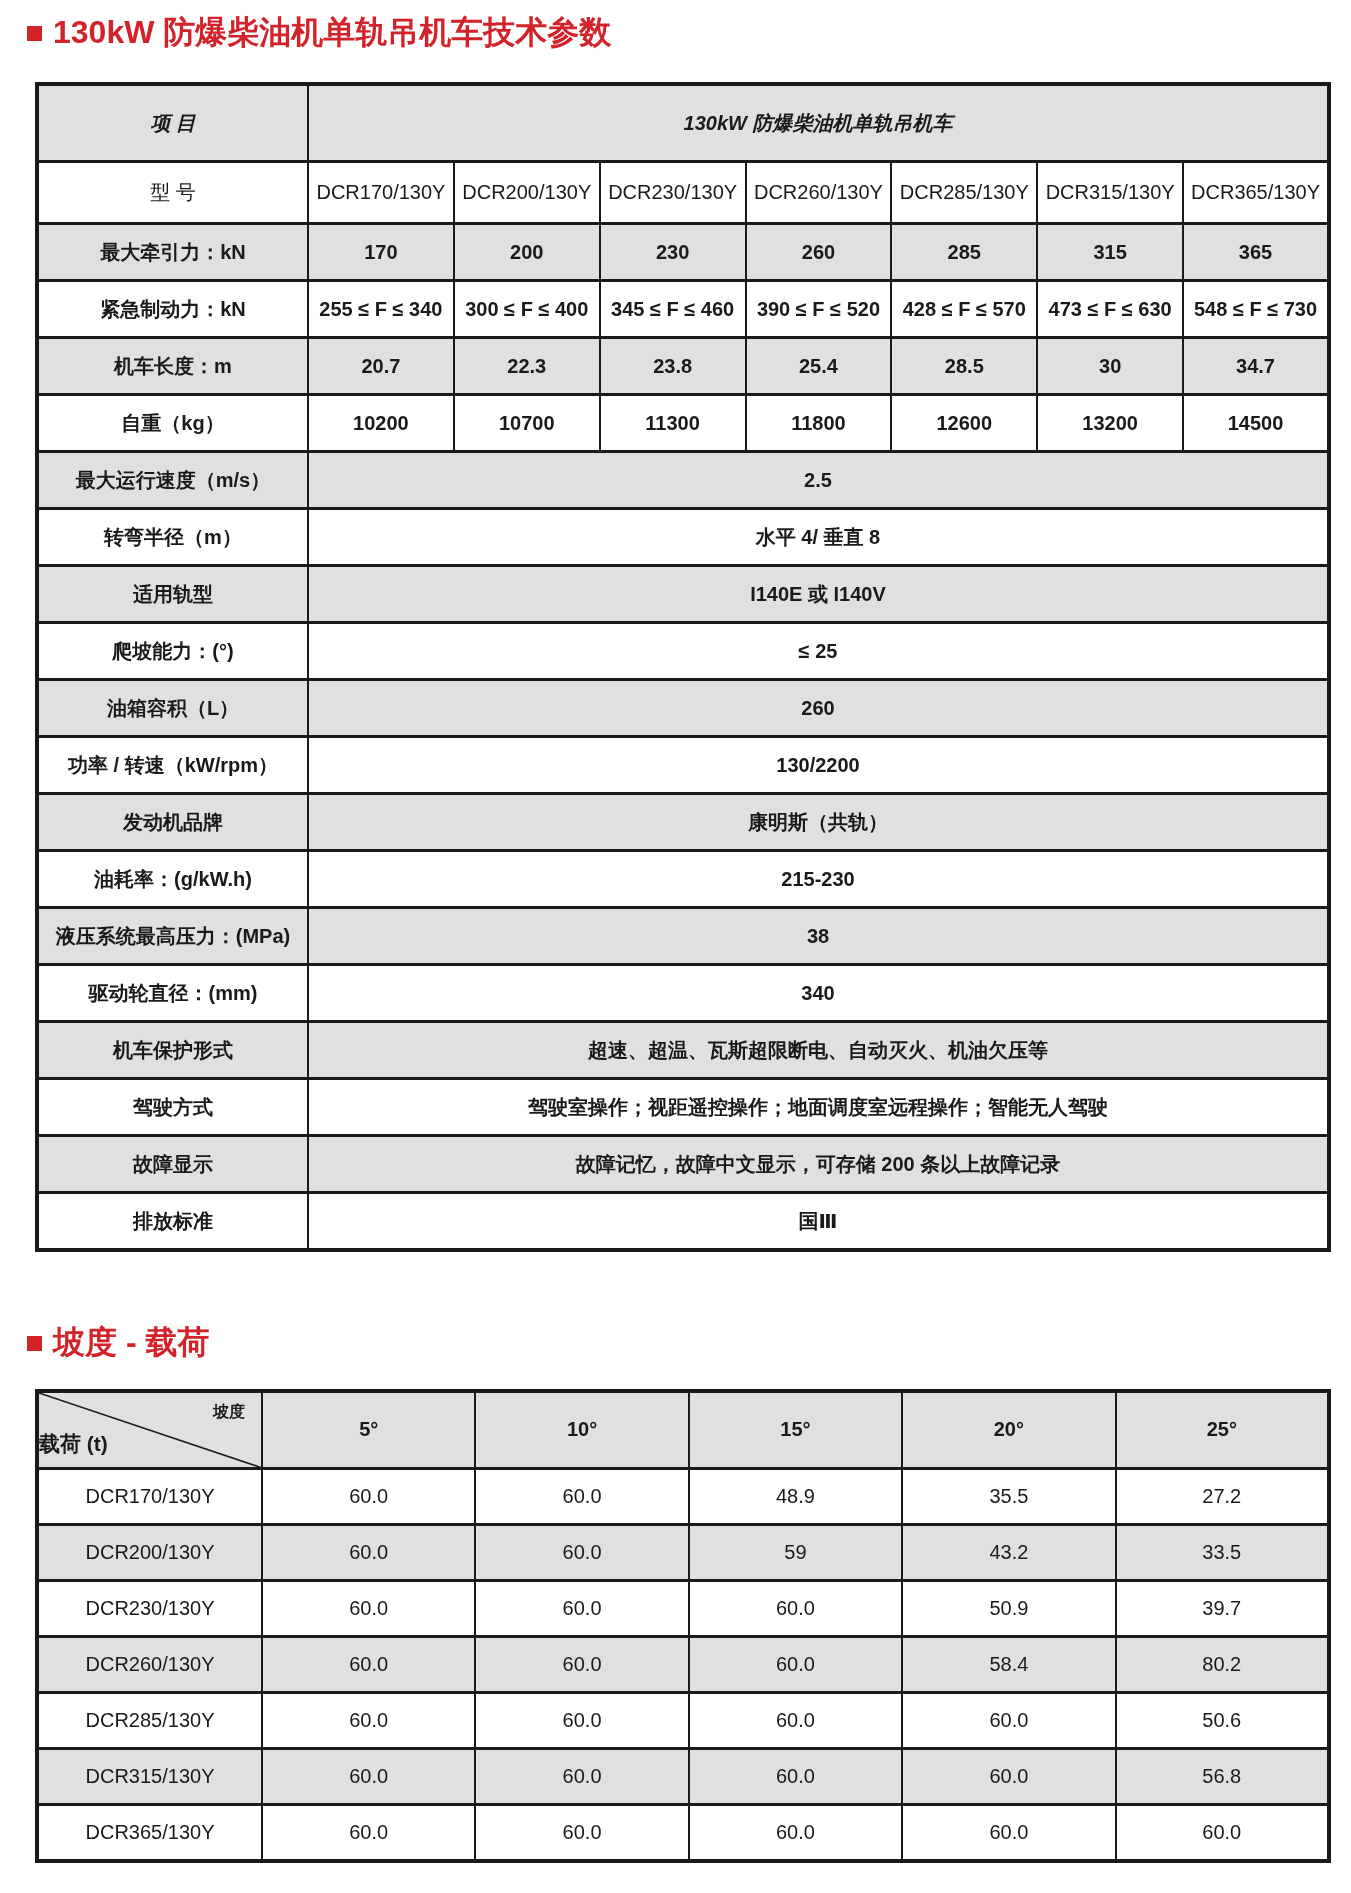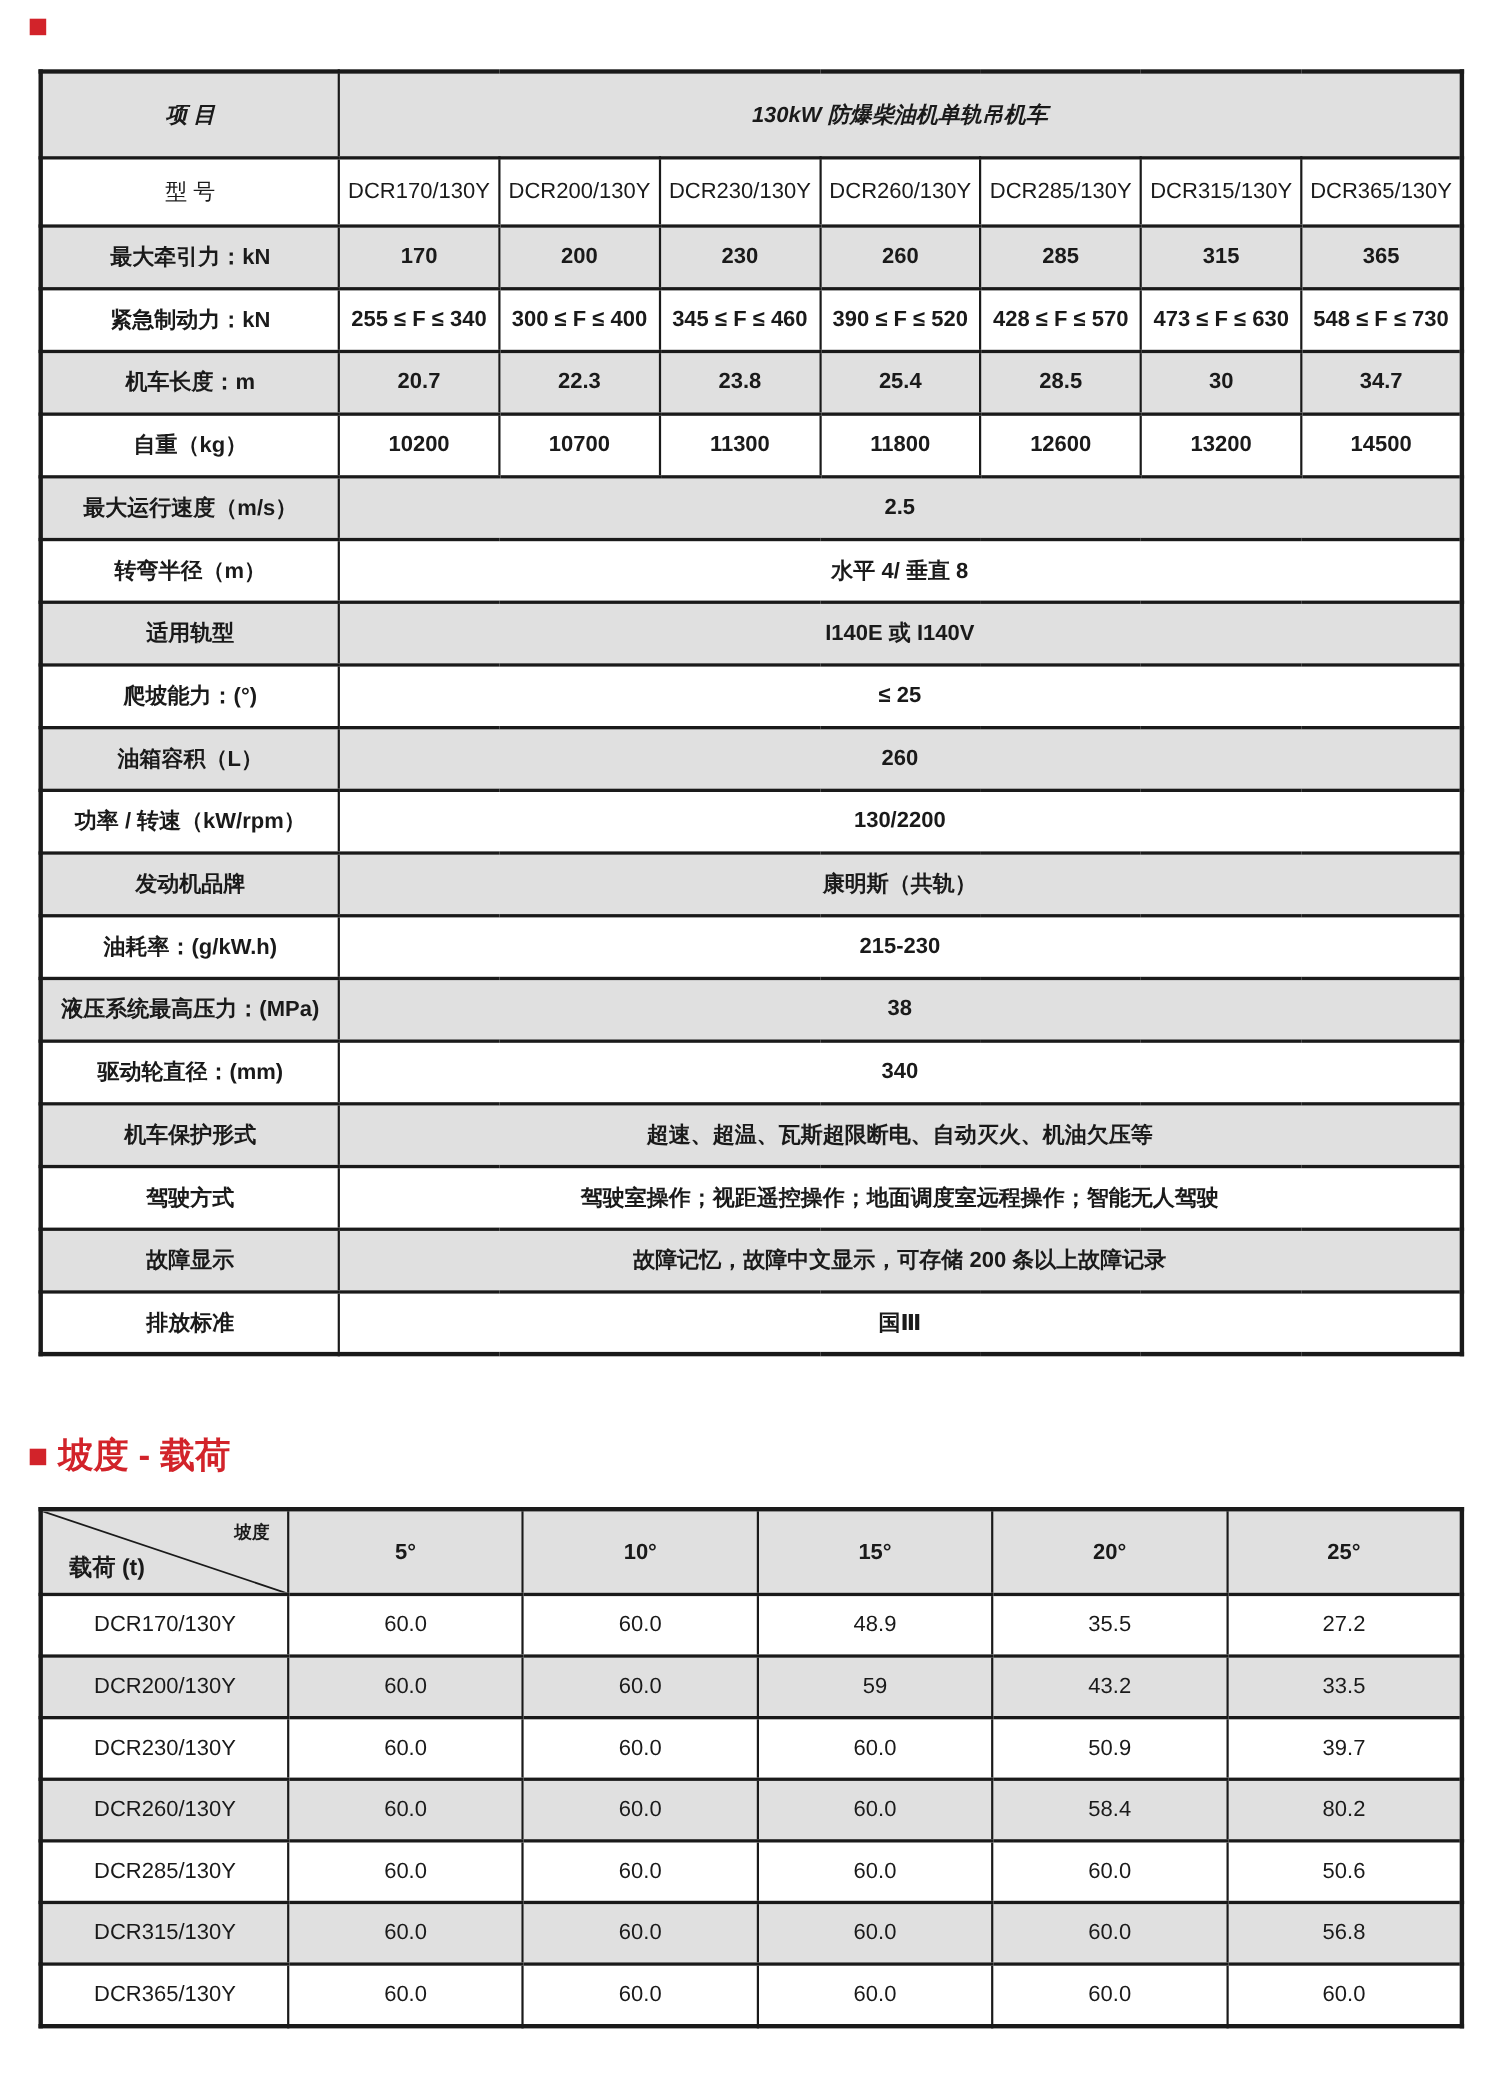--- a/index.html
+++ b/index.html
@@ -66,31 +66,32 @@
   #title-2 { margin-top: 72px; }
   #load-table { margin-top: 28px; }
   .deg-cell { font-size: 22px; font-weight: bold; }
   .corner-cell { position: relative; padding: 0; }
   .corner-cell svg { position: absolute; left: 0; top: 0; width: 100%; height: 100%; display: block; }
   .corner-top {
     position: absolute; top: 9px; right: 16px;
     font-size: 16px; font-weight: bold;
   }
   .corner-bottom {
-    position: absolute; bottom: 9px; left: 24px;
+    position: absolute; bottom: 9px; left: 0;
     font-size: 21px; font-weight: bold;
   }
 </style>
 </head>
 <body>
 
 <div class="page">
 
   <h1 class="section-title" id="title-1">
     <span class="bullet"></span>
+    <span>130kW 防爆柴油机单轨吊机车技术参数</span>
   </h1>
 
   <table class="tbl" id="spec-table">
     <colgroup>
       <col style="width:271px">
       <col>
         <col>
         <col>
         <col>
         <col>

